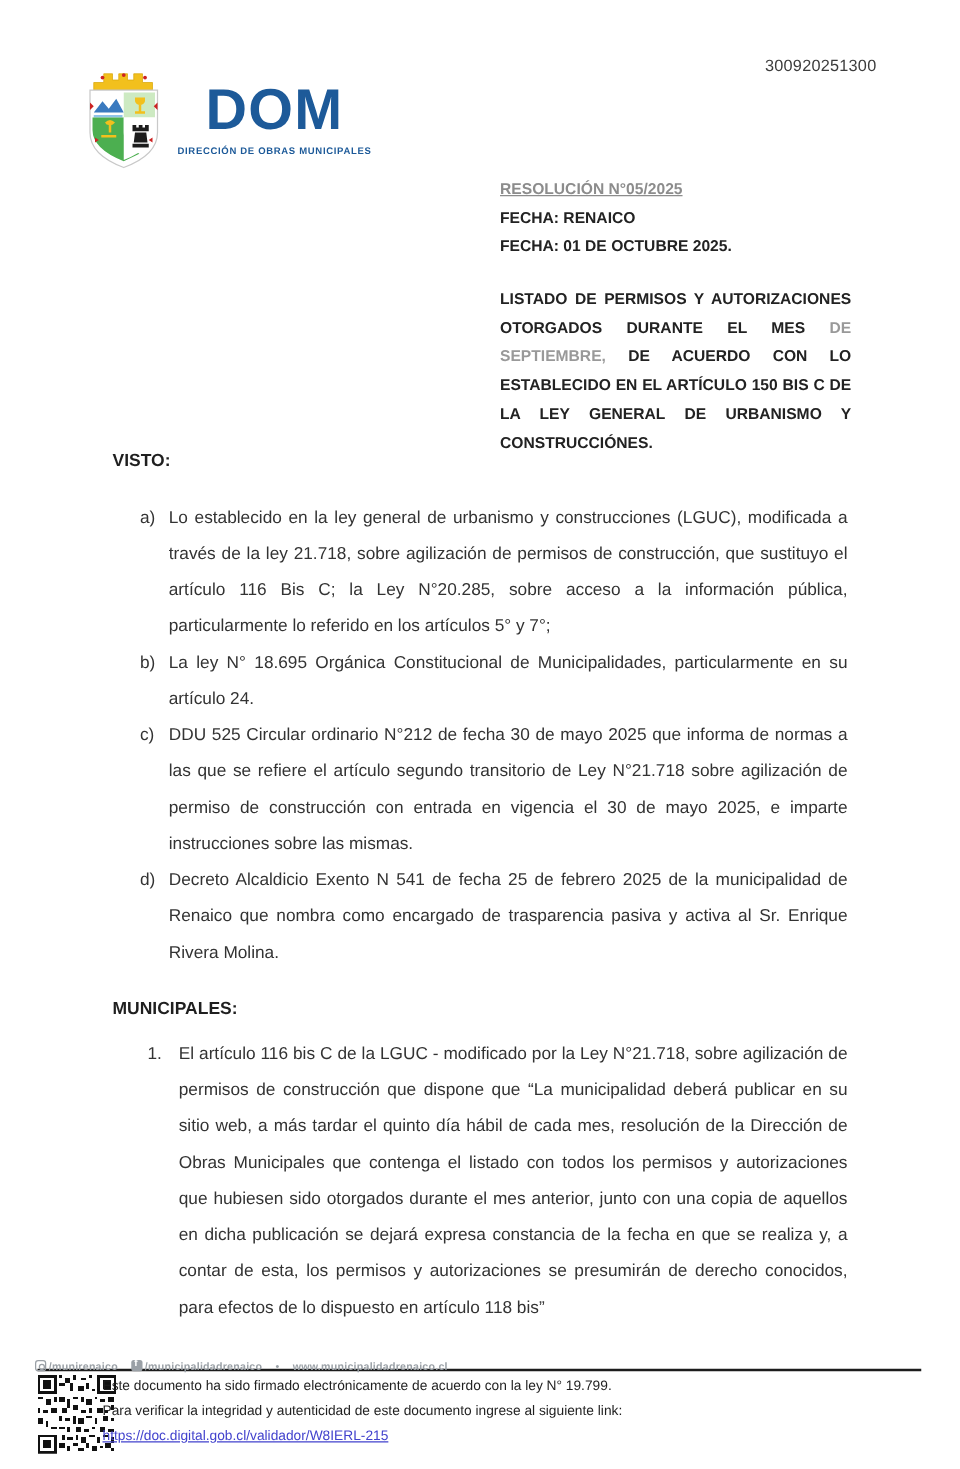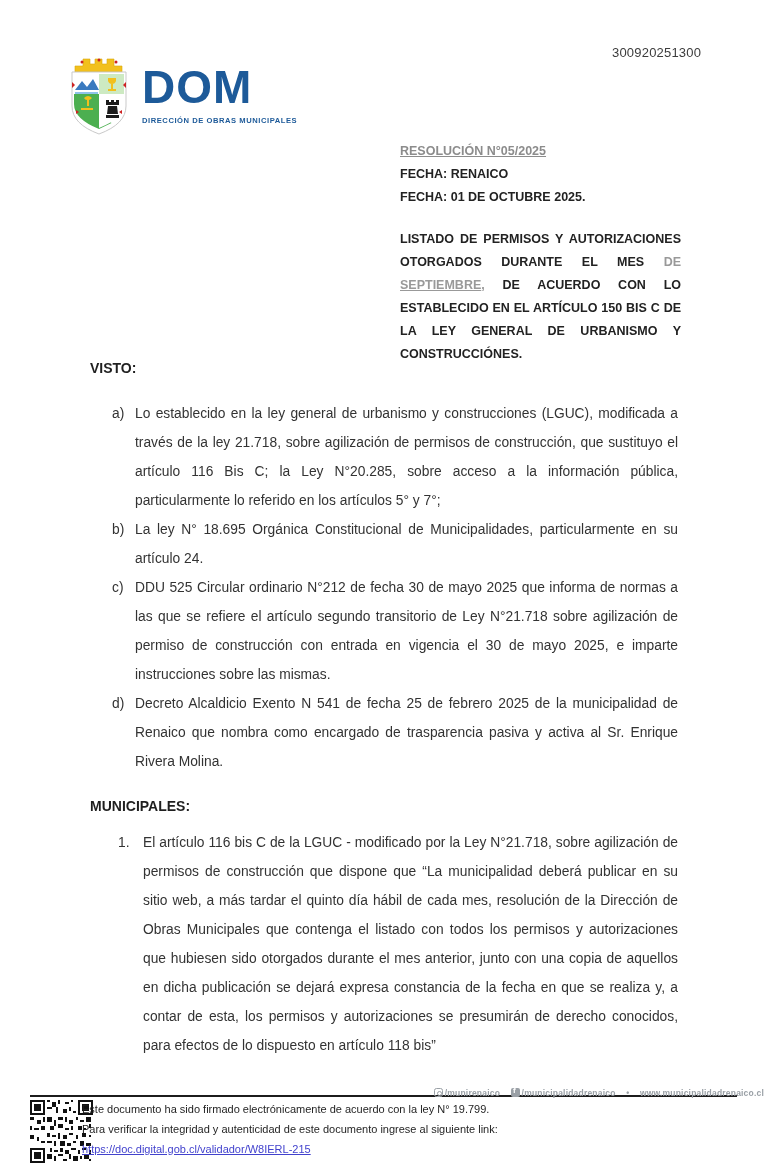--- a/index.html
+++ b/index.html
@@ -4,21 +4,21 @@
 <style>
   * { margin:0; padding:0; box-sizing:border-box; }
   html,body { background:#ffffff; }
   .page {
     position:relative; width:768px; height:1175px; margin:0 auto;
     background:#ffffff; overflow:hidden;
     font-family:"Liberation Sans", sans-serif; color:#2e2e2e;
   }
 
   
-  .logo { position:absolute; left:64px; top:54px; display:flex; align-items:center; }
+  .logo { position:absolute; left:64px; top:54px; display:flex; align-items:center;text-align:center; }
   .logo svg.crest { width:70px; height:82px; display:block; }
   .logo-text { margin-left:8px; }
   .logo-acronym { font-size:46px; font-weight:bold; letter-spacing:1px; line-height:44px; }
   .logo-subtitle { font-size:7.6px; font-weight:bold; letter-spacing:0.55px; margin-top:7px; }
 
   .header-title {
     position:absolute; left:290px; top:36px; width:450px;
     text-align:center; font-weight:bold; font-size:10.5px; line-height:15px; color:#1c1c1c;
   }
   .header-title .line { white-space:nowrap; }
@@ -28,38 +28,38 @@
   }
 
   
   .res-block {
     position:absolute; left:400px; top:140px; width:281px;
     font-weight:bold; font-size:12.5px; line-height:23px; color:#222;
   }
   .res-number { color:#8c8c8c; text-decoration:underline; }
   .res-summary { margin-top:19px; text-align:justify; }
   .muted { color:#999999; }
-  .muted-underline { color:#999999; text-decoration:underline; }
+  .muted-underline { color:#999999; }
 
   
   .doc-body { position:absolute; left:90px; top:360px; width:588px; }
   .section-heading { font-size:14px; font-weight:bold; color:#1f1f1f; }
   .item-list { margin-top:23px; }
   .list-item { display:flex; font-size:13.8px; line-height:29px; color:#333; }
   .marker { flex:0 0 auto; }
   .visto-list .marker { margin-left:22px; width:23px; }
   .cons-list .marker { margin-left:28px; width:25px; }
   .item-text { flex:1 1 auto; text-align:justify; }
   .considerando-heading { margin-top:22px; }
   .cons-list { margin-top:14px; }
 
   
   .footer-rule { position:absolute; left:30px; right:31px; top:1095px; height:2px; background:#1c1c1c; }
   .social-row {
-    position:absolute; left:0; right:0; top:1088px; text-align:right;
+    position:absolute; left:0; right:0; top:1088px; text-align:left;
     font-size:8.5px; font-weight:bold; color:#9aa0a6; letter-spacing:0.2px; z-index:2;padding-left:24px;
   }
   .social-row .seg { margin:0 4px; }
   .sm-icon { display:inline-block; width:9px; height:9px; vertical-align:-1px; margin-right:2px; position:relative; }
   .sm-icon.ig { border:1.3px solid #9aa0a6; border-radius:2.5px; }
   .sm-icon.ig::after { content:""; position:absolute; left:2px; top:2px; width:3px; height:3px; border:1px solid #9aa0a6; border-radius:50%; }
   .sm-icon.fb { background:#9aa0a6; border-radius:2px; }
   .sm-icon.fb::after { content:"f"; position:absolute; left:2.5px; top:-2px; color:#fff; font-size:8px; font-weight:bold; }
 
   .qr { position:absolute; left:30px; top:1100px; width:63px; height:63px; }

